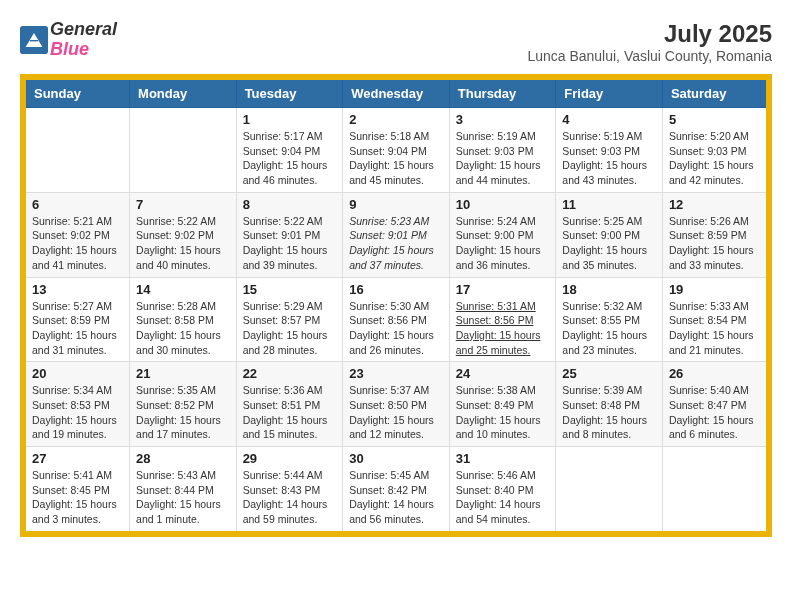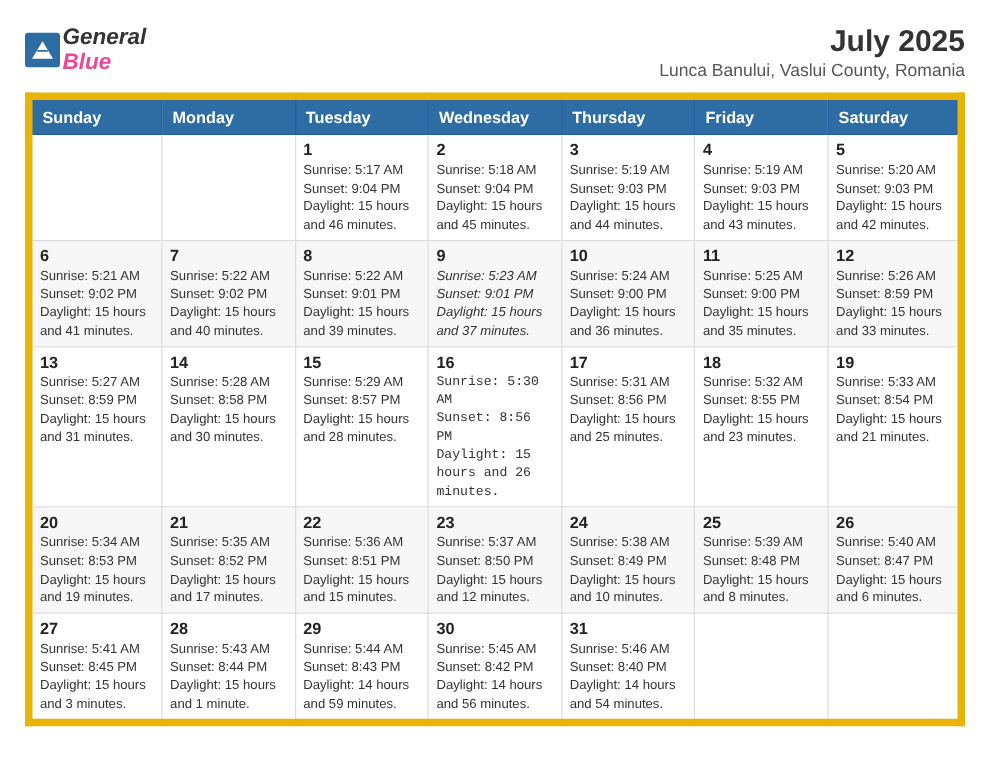--- a/index.html
+++ b/index.html
@@ -220,27 +220,27 @@
 Daylight: 15 hours and 30 minutes.</div>
         </td>
         <td>
           <span class="day-num">15</span>
           <div class="day-info" style="white-space: pre-line;">Sunrise: 5:29 AM
 Sunset: 8:57 PM
 Daylight: 15 hours and 28 minutes.</div>
         </td>
         <td>
           <span class="day-num">16</span>
-          <div class="day-info" style="white-space: pre-line; font-family: Liberation Mono, monospace;">Sunrise: 5:30 AM
+          <div class="day-info" style="white-space: pre-line;">Sunrise: 5:30 AM
 Sunset: 8:56 PM
 Daylight: 15 hours and 26 minutes.</div>
         </td>
         <td>
           <span class="day-num">17</span>
-          <div class="day-info" style="white-space: pre-line;">Sunrise: 5:31 AM
+          <div class="day-info" style="white-space: pre-line; text-decoration: underline;">Sunrise: 5:31 AM
 Sunset: 8:56 PM
 Daylight: 15 hours and 25 minutes.</div>
         </td>
         <td>
           <span class="day-num">18</span>
           <div class="day-info" style="white-space: pre-line;">Sunrise: 5:32 AM
 Sunset: 8:55 PM
 Daylight: 15 hours and 23 minutes.</div>
         </td>
         <td>

